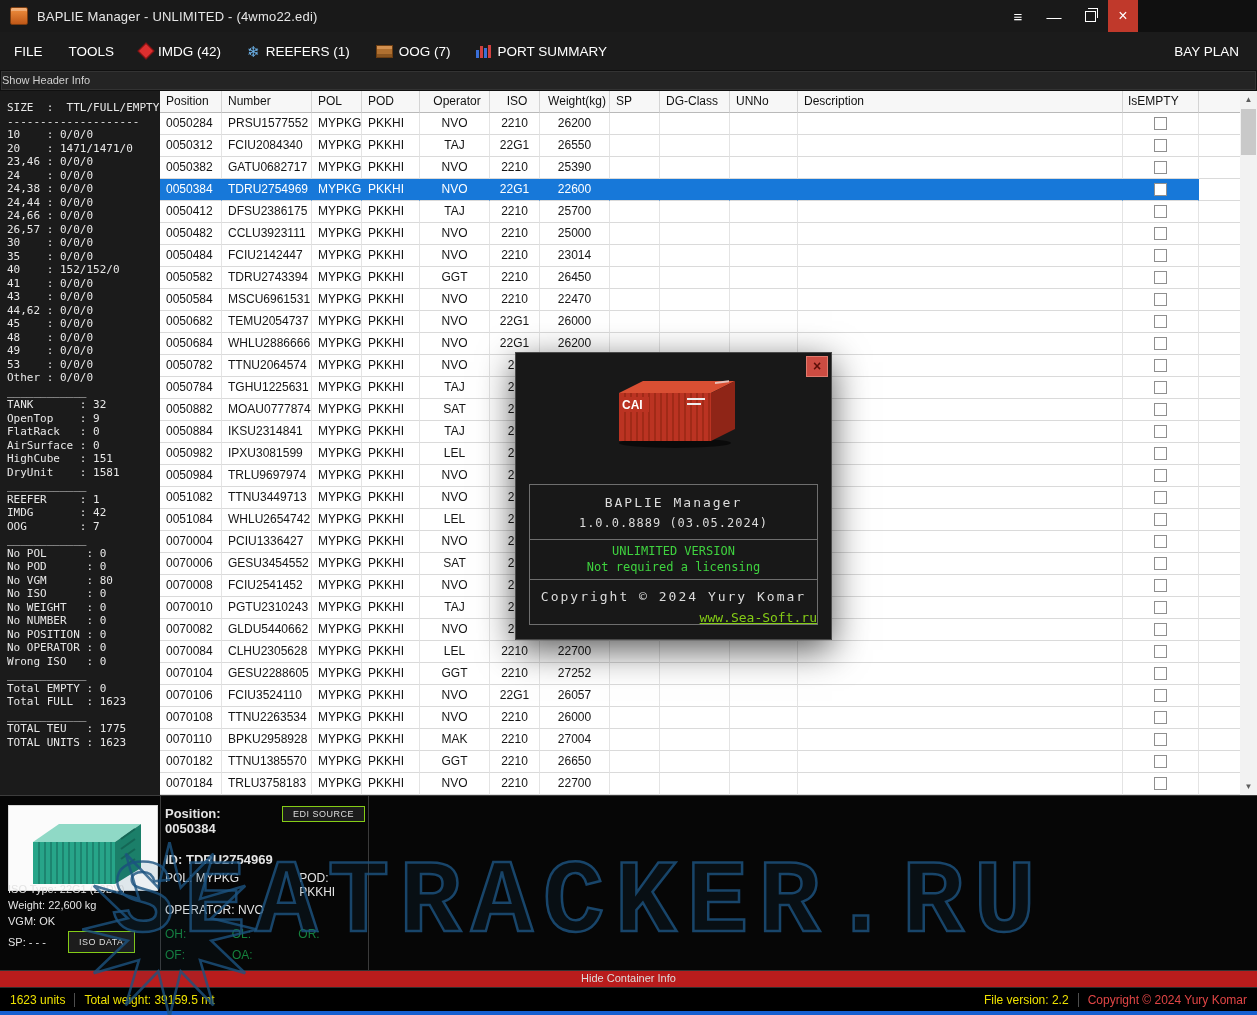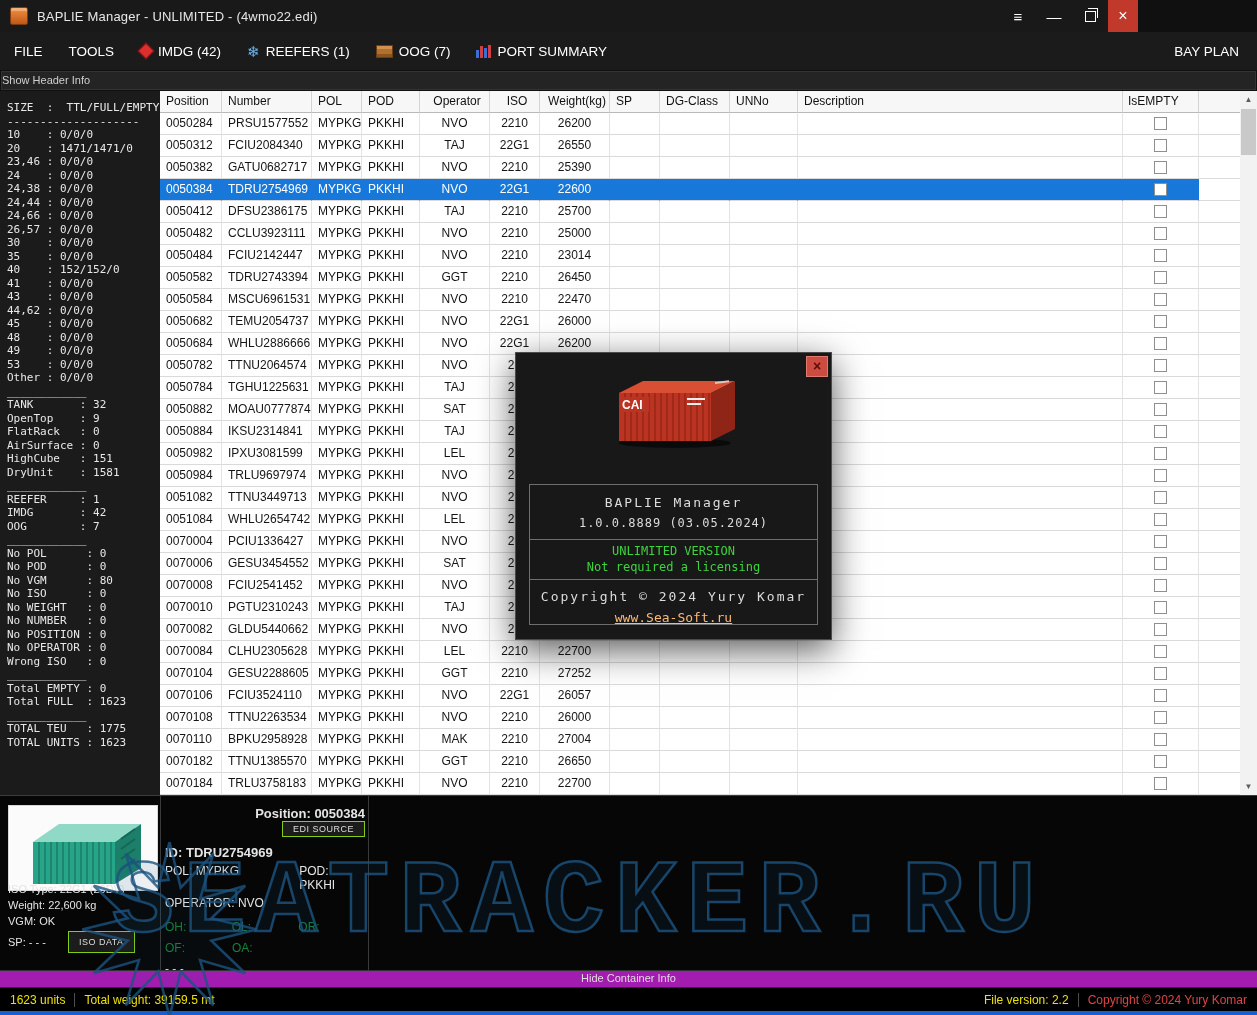--- a/index.html
+++ b/index.html
@@ -73,31 +73,31 @@
     border-top:1px solid #3c3c3c;box-sizing:border-box;color:#e4e4e4;}
   .vline1{position:absolute;left:160px;top:0;bottom:0;width:1px;background:#3a3a3a;}
   .vline2{position:absolute;left:368px;top:0;bottom:0;width:1px;background:#3a3a3a;}
   .thumb-box{position:absolute;left:8px;top:9px;width:150px;height:86px;background:#fbfbfb;
     border:1px solid #d8d8d8;box-sizing:border-box;display:flex;align-items:center;justify-content:center;}
   .thumb-text{position:absolute;left:8px;top:85px;font-size:11px;line-height:16px;color:#e4e4e4;}
   .sp-row{display:flex;align-items:center;gap:22px;margin-top:2px;}
   .mini-btn{font-size:9px;letter-spacing:.5px;color:#ddd;border:1px solid #84cc16;
     background:#1c1c1c;padding:2px 10px;cursor:pointer;white-space:nowrap;}
   .info{position:absolute;left:165px;top:10px;width:200px;font-size:12px;}
-  .info .l1{font-weight:bold;font-size:13px;display:flex;align-items:flex-end;margin-bottom:8px;flex-direction:column;}
+  .info .l1{font-weight:bold;font-size:13px;display:flex;align-items:flex-start;margin-bottom:16px;}
   .info .l1 .mini-btn{margin-left:14px;font-weight:normal;}
   .info .l2{font-weight:bold;font-size:13px;margin-bottom:4px;}
   .info .l3{margin-bottom:4px;display:flex;}
   .info .l3 .pol{display:inline-block;width:140px;}
   .info .l4{margin-bottom:10px;}
   .orange-row{color:#15803d;margin-bottom:7px;display:flex;}
   .orange-row span{display:inline-block;width:67px;}
   .dashes{color:#e4e4e4;margin-top:6px;}
   
-  .hide-bar{position:absolute;left:0;top:970px;width:1257px;height:17px;background:#a21caf;
+  .hide-bar{position:absolute;left:0;top:970px;width:1257px;height:17px;background:#b91c1c;
     border-top:1px solid #333;box-sizing:border-box;color:#ddd;font-size:11px;text-align:center;
     line-height:15px;cursor:pointer;}
   .statusbar{position:absolute;left:0;top:987px;width:1257px;height:24px;background:#000;
     border-top:1px solid #2e2e2e;box-sizing:border-box;display:flex;align-items:center;
     gap:9px;padding:0 10px;font-size:12px;}
   .st-sep{width:1px;height:14px;background:#4d4d4d;}
   .st-yellow{color:#ece000;}
   .st-red{color:#e04545;}
   .spacer{flex:1;}
   .taskbar-strip{position:absolute;left:0;top:1011px;width:1257px;height:4px;background:#155fd0;}
@@ -109,21 +109,21 @@
     font-size:14px;cursor:pointer;box-sizing:border-box;}
   .dialog-art{position:absolute;top:18px;left:50%;transform:translateX(-50%);}
   .dialog-panel{position:absolute;left:13px;right:13px;top:131px;bottom:14px;border:1px solid #6e6e6e;
     font-family:"DejaVu Sans Mono",monospace;color:#dcdcdc;text-align:center;}
   .dlg-title{margin-top:10px;font-size:13px;letter-spacing:2px;}
   .dlg-version{margin-top:6px;font-size:12px;letter-spacing:1px;}
   .dlg-license{margin-top:9px;border-top:1px solid #6e6e6e;border-bottom:1px solid #6e6e6e;
     padding:4px 0 5px;color:#3fd23f;font-size:12px;}
   .dlg-license div+div{margin-top:2px;}
   .dlg-copy{margin-top:9px;font-size:13px;letter-spacing:2px;}
-  .dlg-link{margin-top:6px;font-size:13px;text-decoration:underline;color:#fdba74;cursor:pointer;}
+  .dlg-link{margin-top:6px;font-size:13px;text-decoration:underline;color:#84cc16;cursor:pointer;text-align:right;}
   
   .watermark{position:absolute;left:112px;top:852px;z-index:55;pointer-events:none;
     font-family:Liberation Mono, monospace;font-weight:700;font-size:103px;line-height:1;
     letter-spacing:10px;color:rgba(30,85,130,0.15);-webkit-text-stroke:2.5px #1c5380;opacity:.82;
     white-space:nowrap;}
   .starburst{position:absolute;left:82px;top:842px;z-index:55;pointer-events:none;opacity:.8;}
 </style>
 </head>
 <body>
 

